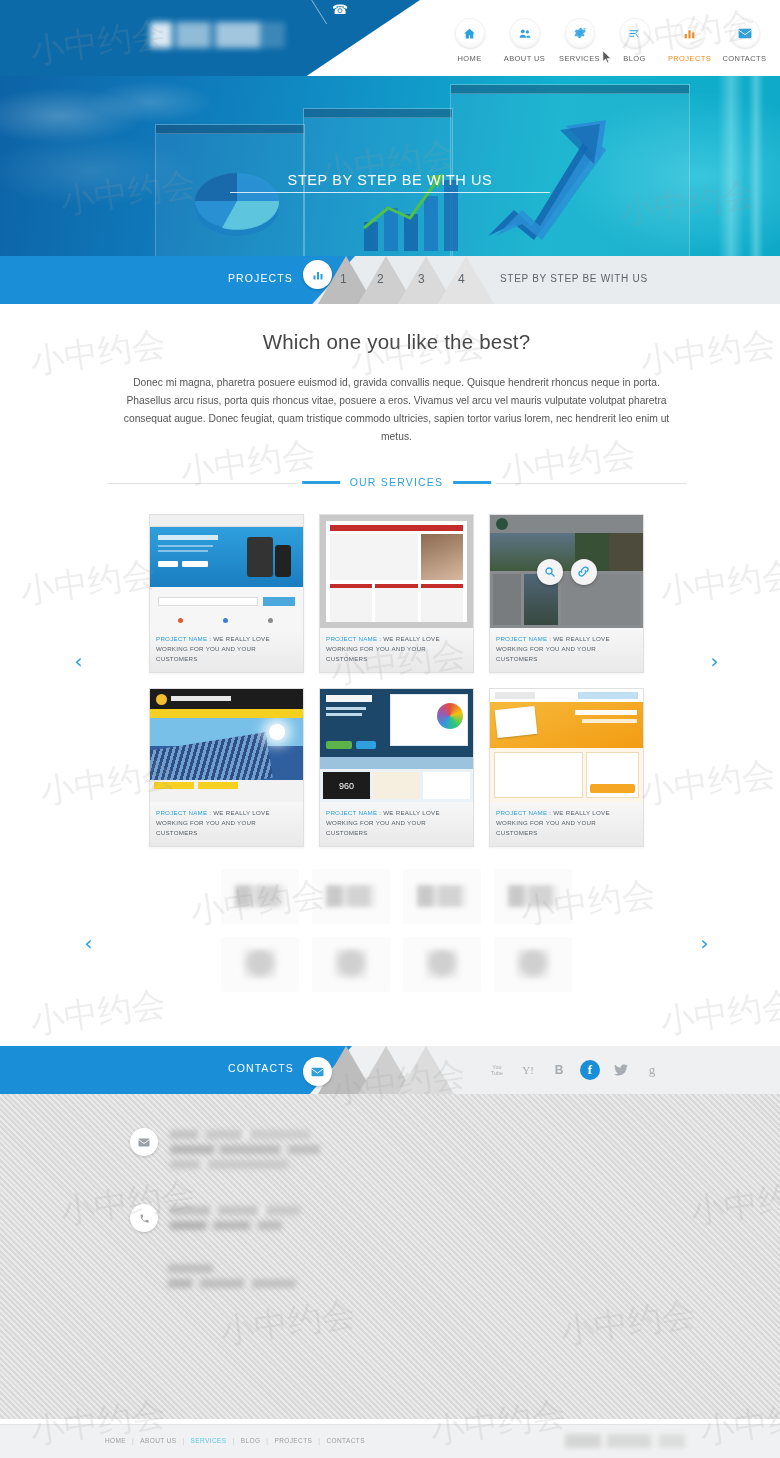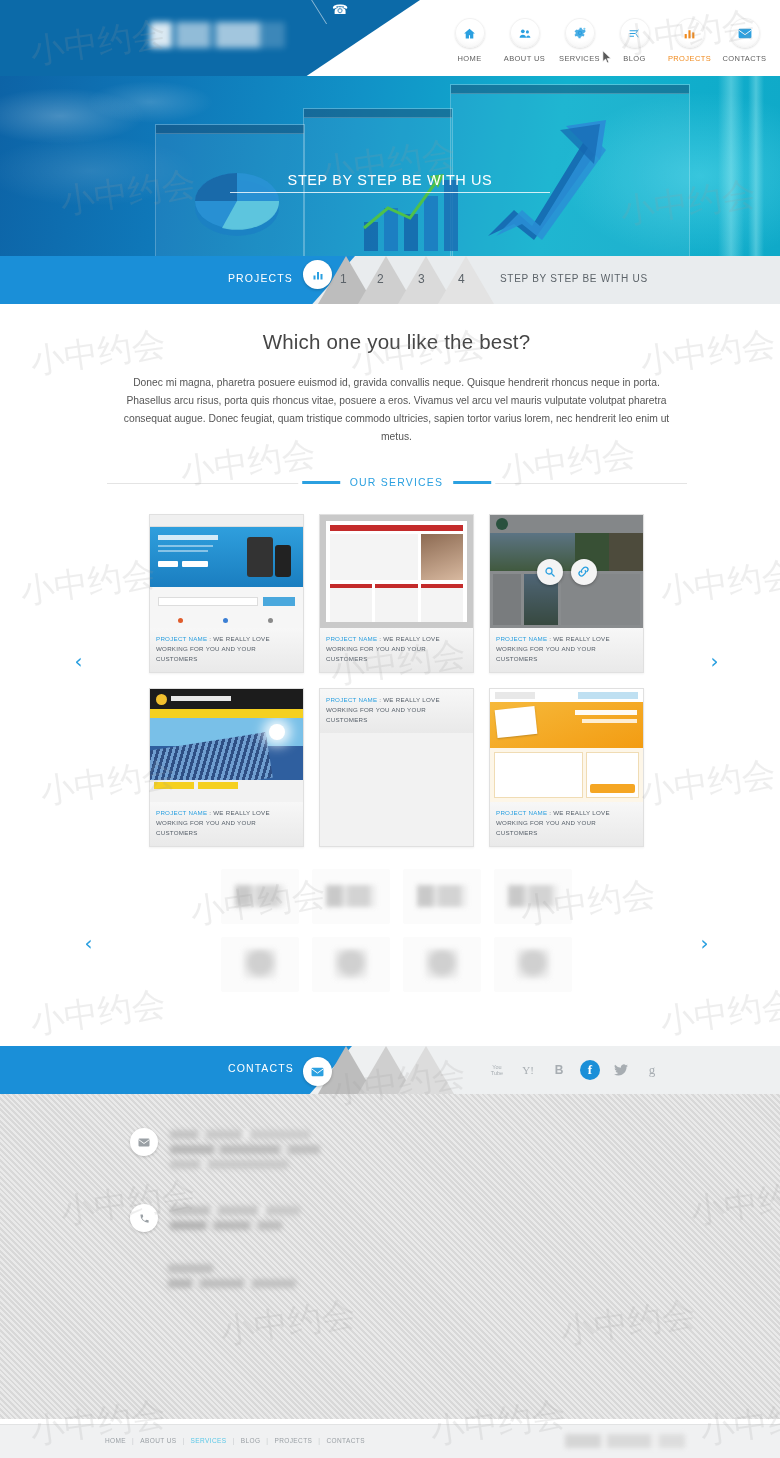--- a/index.html
+++ b/index.html
@@ -430,20 +430,37 @@
               <div style="position:absolute;left:4px;top:2px;width:40px;height:7px;background:#f5d020"></div>
               <div style="position:absolute;left:48px;top:2px;width:40px;height:7px;background:#f5d020"></div>
             </div>
           </div>
           <div class="cap">
             <b>PROJECT NAME</b><span> : WE REALLY LOVE WORKING FOR YOU AND YOUR CUSTOMERS</span>
           </div>
         </div>
 
         <div class="proj-card">
+          <div class="thumb" style="background:#1c4769">
+            <div style="height:68px;position:relative;padding:6px">
+              <div style="width:46px;height:7px;background:#fff;opacity:.95"></div>
+              <div style="width:40px;height:3px;background:#bcd8ea;margin-top:5px"></div>
+              <div style="width:36px;height:3px;background:#bcd8ea;margin-top:3px"></div>
+              <div style="position:absolute;left:6px;bottom:8px;width:26px;height:8px;background:#5bb34a;border-radius:2px"></div>
+              <div style="position:absolute;left:36px;bottom:8px;width:20px;height:8px;background:#2f9fdd;border-radius:2px"></div>
+              <div style="position:absolute;right:5px;top:5px;width:78px;height:52px;background:#fff;border:1px solid #dfe7ee"></div>
+              <div style="position:absolute;right:10px;top:14px;width:26px;height:26px;border-radius:50%;background:conic-gradient(#e74c3c,#f1c40f,#2ecc71,#3498db,#9b59b6,#e74c3c)"></div>
+            </div>
+            <div style="height:12px;background:#9cc3de"></div>
+            <div style="height:33px;background:#eaf2f8;display:flex;gap:3px;padding:3px">
+              <div style="flex:1;background:#1c1c1c;display:flex;align-items:center;justify-content:center;color:#fff;font-size:9px">960</div>
+              <div style="flex:1;background:#f6efdf"></div>
+              <div style="flex:1;background:#fff"></div>
+            </div>
+          </div>
           <div class="cap">
             <b>PROJECT NAME</b><span> : WE REALLY LOVE WORKING FOR YOU AND YOUR CUSTOMERS</span>
           </div>
         </div>
 
         <div class="proj-card">
           <div class="thumb" style="background:#fff">
             <div style="height:13px;background:#fff;position:relative">
               <div style="position:absolute;left:5px;top:3px;width:40px;height:7px;background:#e8e8e8"></div>
               <div style="position:absolute;right:5px;top:3px;width:60px;height:7px;background:#bfe0f2"></div>

